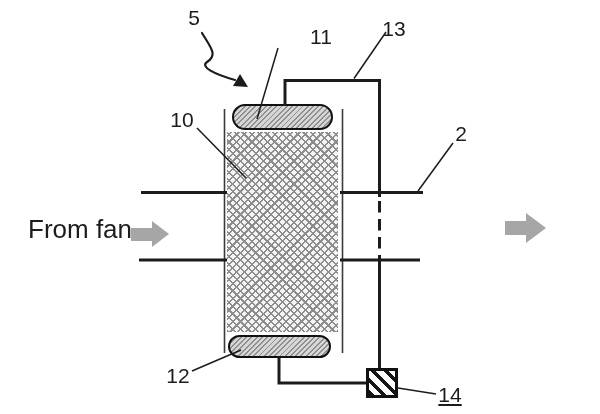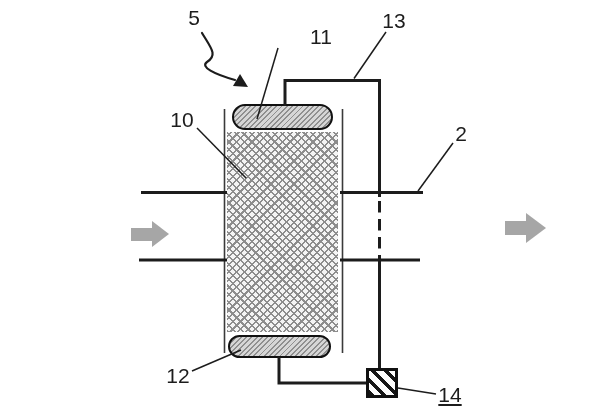--- a/index.html
+++ b/index.html
@@ -84,20 +84,21 @@
     <line x1="278" y1="48" x2="257" y2="119" stroke="#1c1c1c" stroke-width="1.5"></line>
     <line x1="386" y1="32" x2="354" y2="78.5" stroke="#1c1c1c" stroke-width="1.5"></line>
     <line x1="197" y1="128" x2="246" y2="178" stroke="#1c1c1c" stroke-width="1.5"></line>
     <line x1="453" y1="143" x2="418" y2="191" stroke="#1c1c1c" stroke-width="1.5"></line>
     <line x1="192" y1="371" x2="241" y2="350" stroke="#1c1c1c" stroke-width="1.5"></line>
     <line x1="398" y1="388" x2="436" y2="394" stroke="#1c1c1c" stroke-width="1.5"></line>
   </svg>
 
   <div class="ref" style="left:194px;top:7px;">5</div>
   <div class="ref" style="left:281px;top:26px;margin-left:40px;">11</div>
-  <div class="ref" style="left:394px;top:10px;">13</div>
+  <div class="ref" style="left:394px;top:18px;">13</div>
   <div class="ref" style="left:182px;top:109px;">10</div>
   <div class="ref" style="left:461px;top:123px;">2</div>
   <div class="ref" style="left:178px;top:365px;text-align:right;">12</div>
   <div class="ref" style="left:450px;top:384px;text-decoration:underline;">14</div>
 
+  <div class="flow-label" style="left:28px;top:215px;">From fan</div>
 
 </div>
 
 </body></html>

